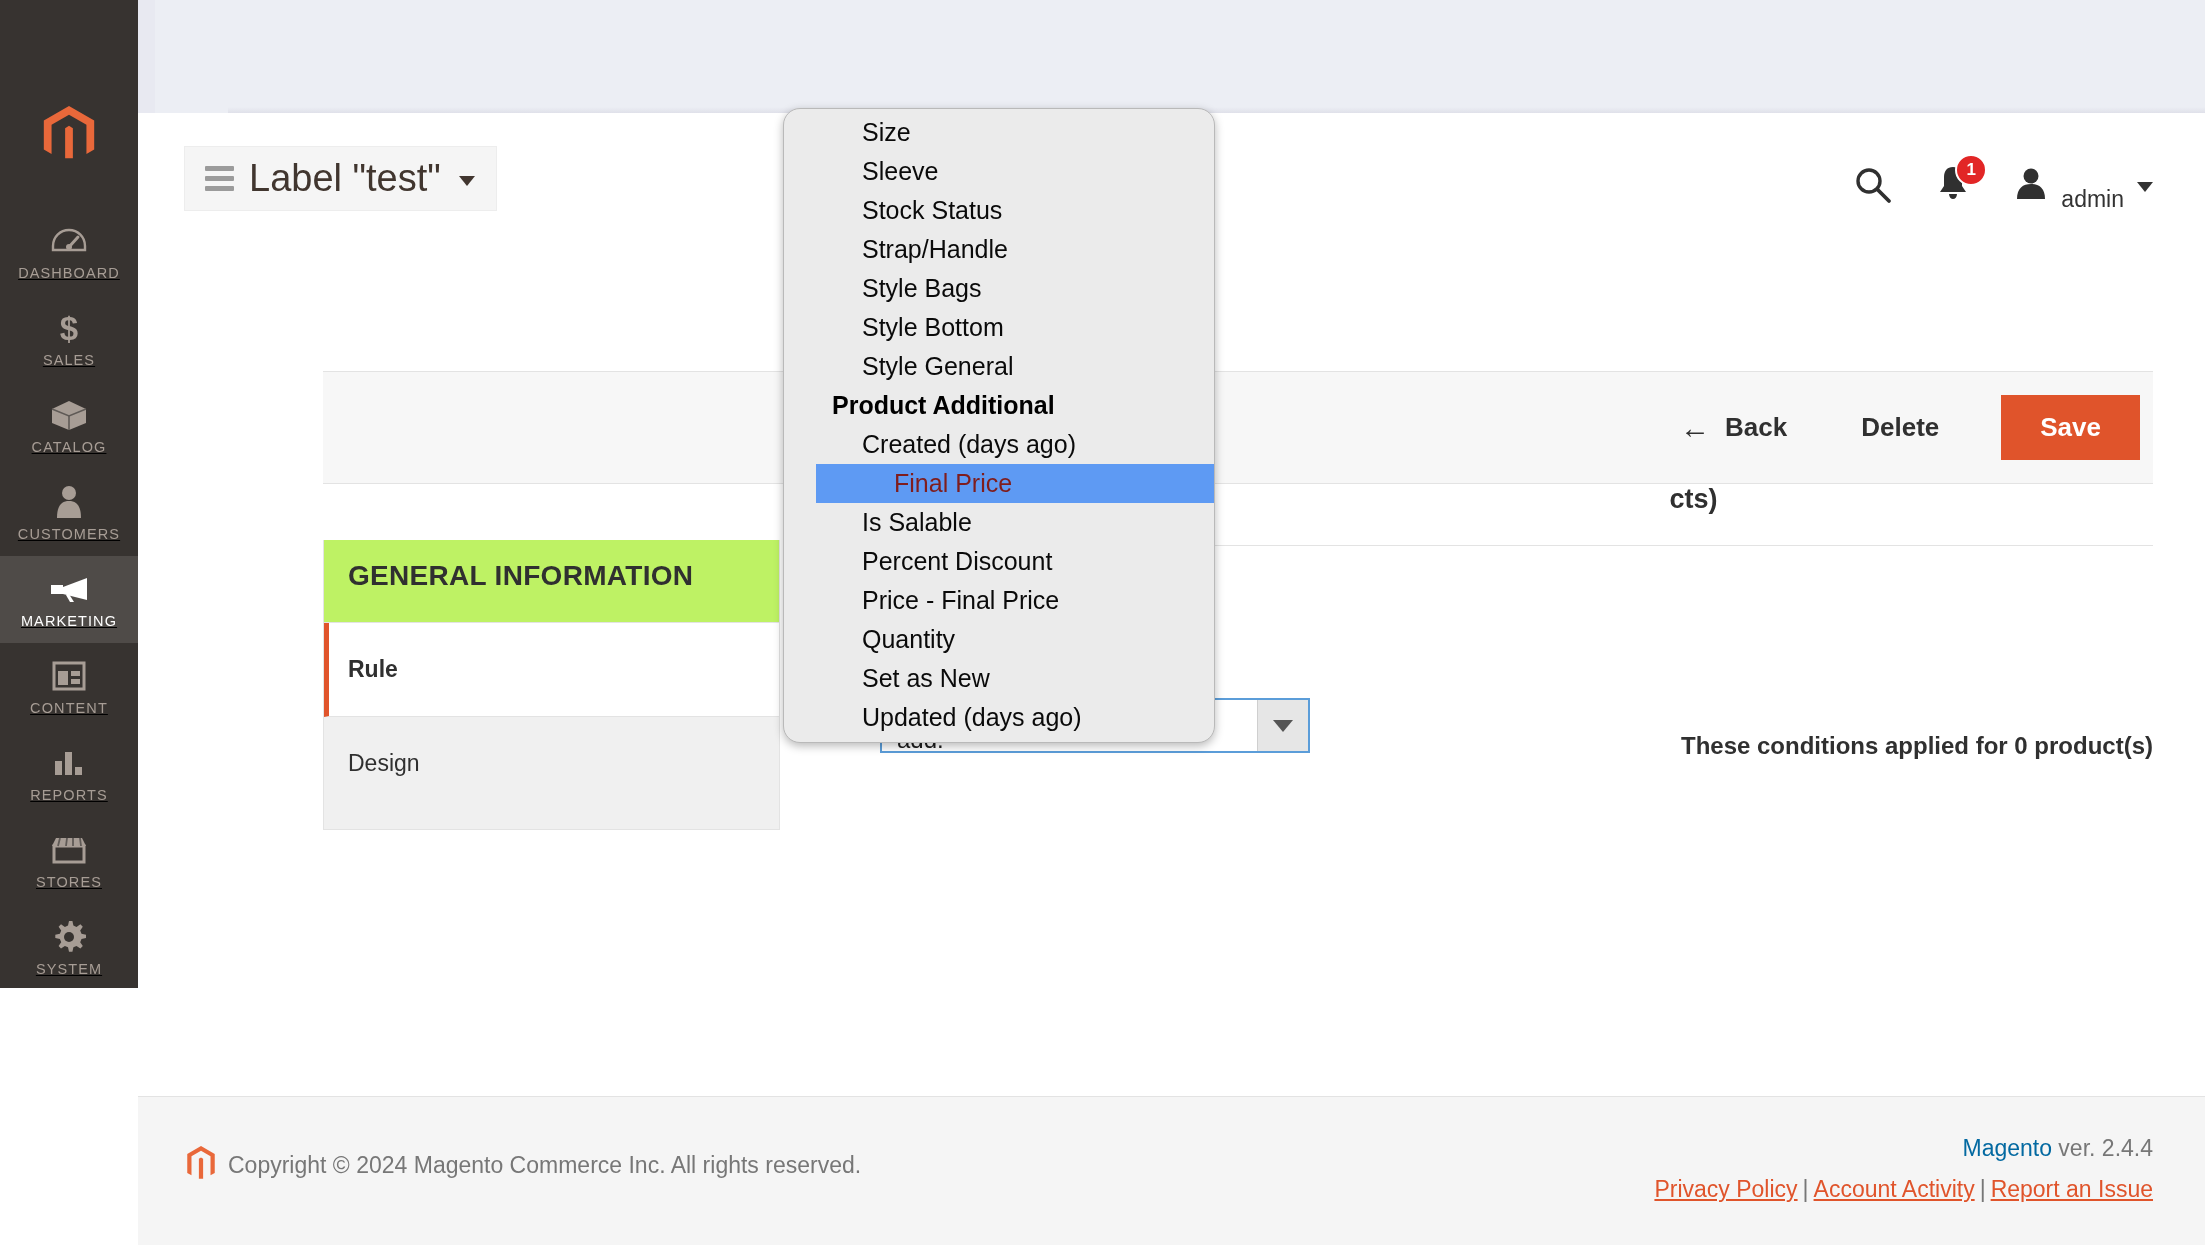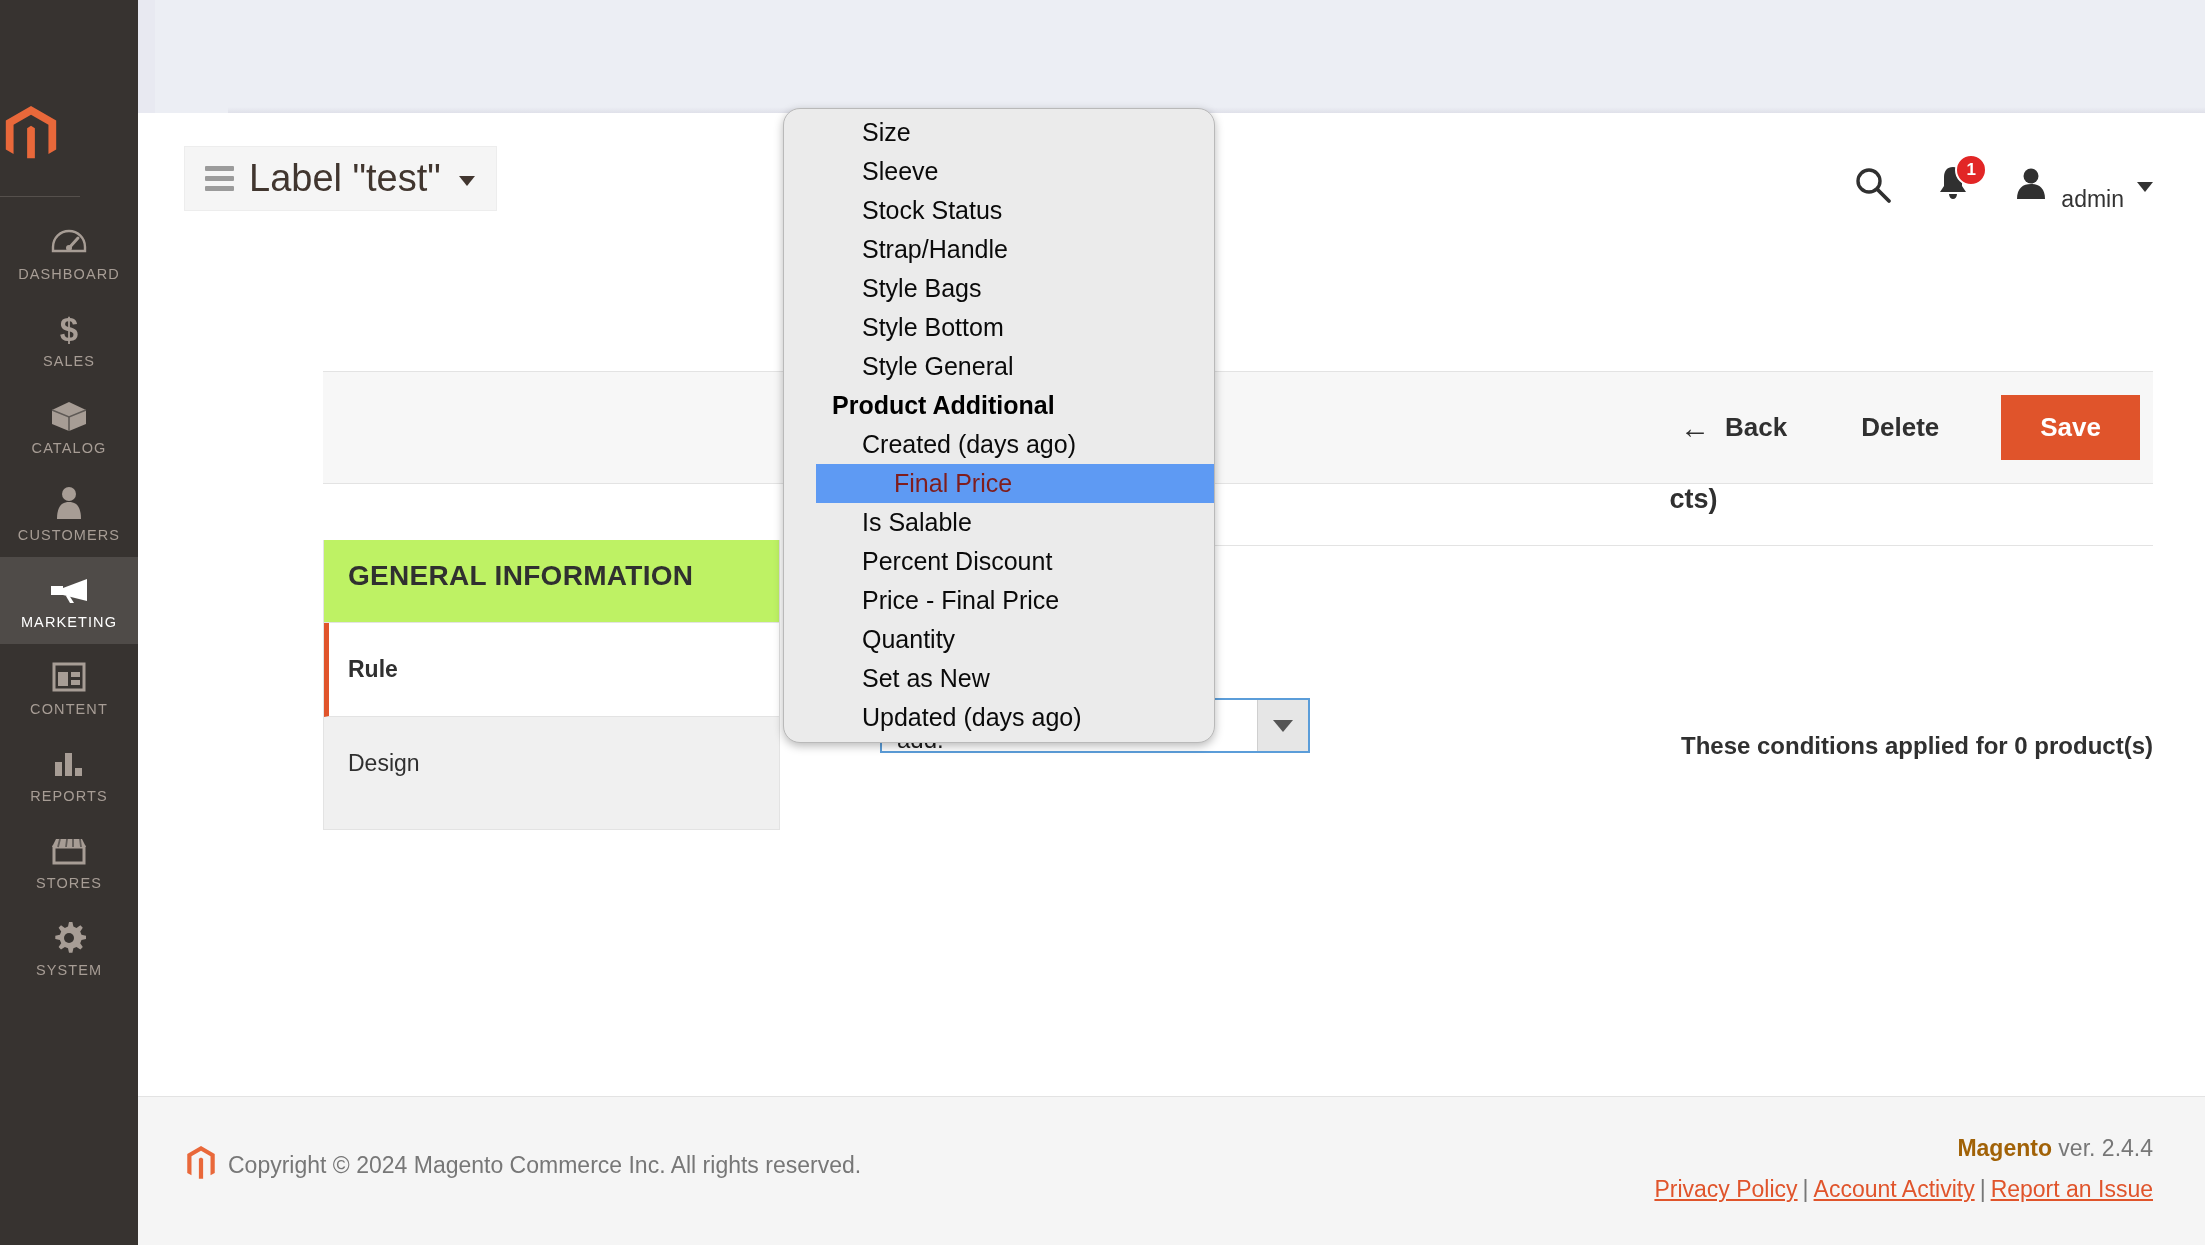--- a/index.html
+++ b/index.html
@@ -7,23 +7,23 @@
     width: 2205px; height: 1245px;
     overflow: hidden;
     font-family: "Liberation Sans", sans-serif;
     background: #ffffff;
   }
   #app { position: relative; width: 2205px; height: 1245px; background:#fff; }
 
   
   .admin-menu {
     position: absolute; left: 0; top: 0;
-    width: 138px; height: 1245px;
+    width: 138px; height: 988px;
     background: #373330;
-    display: flex; flex-direction: column; align-items: flex-start;
+    display: flex; flex-direction: column; align-items: center; text-decoration: underline;
   }
   .logo-wrap { margin-top: 104px; margin-bottom: 0; }
   .magento-logo { width: 62px; height: 62px; }
   .menu-sep { width: 80px; height: 1px; background: #55504c; margin: 26px 0 12px 0; }
   .menu-item {
     width: 138px; padding: 16px 4px 14px 4px;
     display: flex; flex-direction: column; align-items: center; justify-content: center;
     cursor: pointer; position: relative;
   }
   .menu-item.active { background: #4f4b48; }
@@ -214,21 +214,21 @@
   .footer-left {
     position: absolute; left: 46px; top: 48px;
     display: flex; align-items: center; gap: 10px;
   }
   .footer-logo { width: 34px; height: 37px; }
   .footer-copy { font-size: 23px; color: #777; }
   .footer-right {
     position: absolute; right: 52px; top: 38px; text-align: right;
   }
   .footer-ver { font-size: 23px; color: #777; }
-  .footer-ver b { color: #a16207; font-weight: 700; }
+  .footer-ver b { color: #0369a1; font-weight: 400; }
   .footer-links { margin-top: 14px; font-size: 23px; color: #777; }
   .footer-links a { color: #e0542b; text-decoration: underline; cursor: pointer; }
   .footer-links span.sep { color: #777; padding: 0 5px; }
 </style>
 </head>
 <body>
 
 <div id="app">
 
   <nav class="admin-menu">

